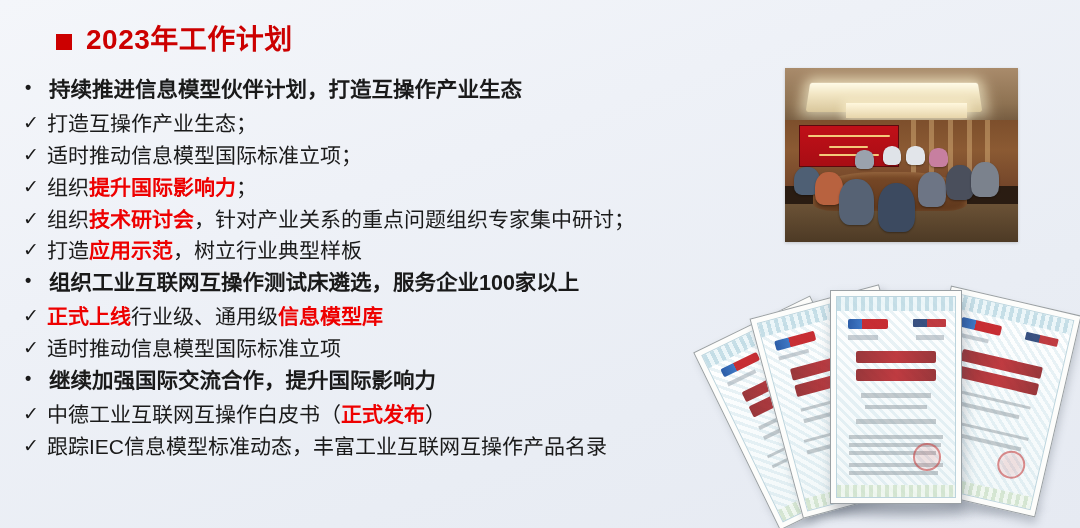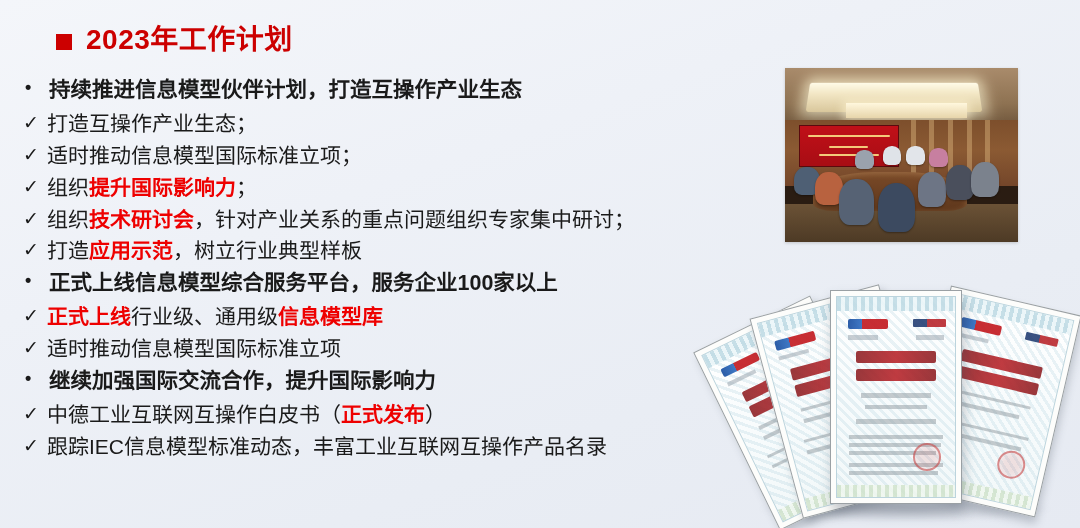--- a/index.html
+++ b/index.html
@@ -314,21 +314,21 @@
       <div class="line level2">
         <span class="marker check">✓</span>
         <span class="line-text"><span class="seg">组织</span><span class="seg red">技术研讨会</span><span class="seg">，针对产业关系的重点问题组织专家集中研讨；</span></span>
       </div>
       <div class="line level2">
         <span class="marker check">✓</span>
         <span class="line-text"><span class="seg">打造</span><span class="seg red">应用示范</span><span class="seg">，树立行业典型样板</span></span>
       </div>
       <div class="line level1">
         <span class="marker dot">•</span>
-        <span class="line-text"><span class="seg">正式上线信息模型综合服务平台，服务企业100家以上</span></span>
+        <span class="line-text"><span class="seg">组织工业互联网互操作测试床遴选，服务企业100家以上</span></span>
       </div>
       <div class="line level2">
         <span class="marker check">✓</span>
         <span class="line-text"><span class="seg red">正式上线</span><span class="seg">行业级、通用级</span><span class="seg red">信息模型库</span></span>
       </div>
       <div class="line level2">
         <span class="marker check">✓</span>
         <span class="line-text"><span class="seg">适时推动信息模型国际标准立项</span></span>
       </div>
       <div class="line level1">

